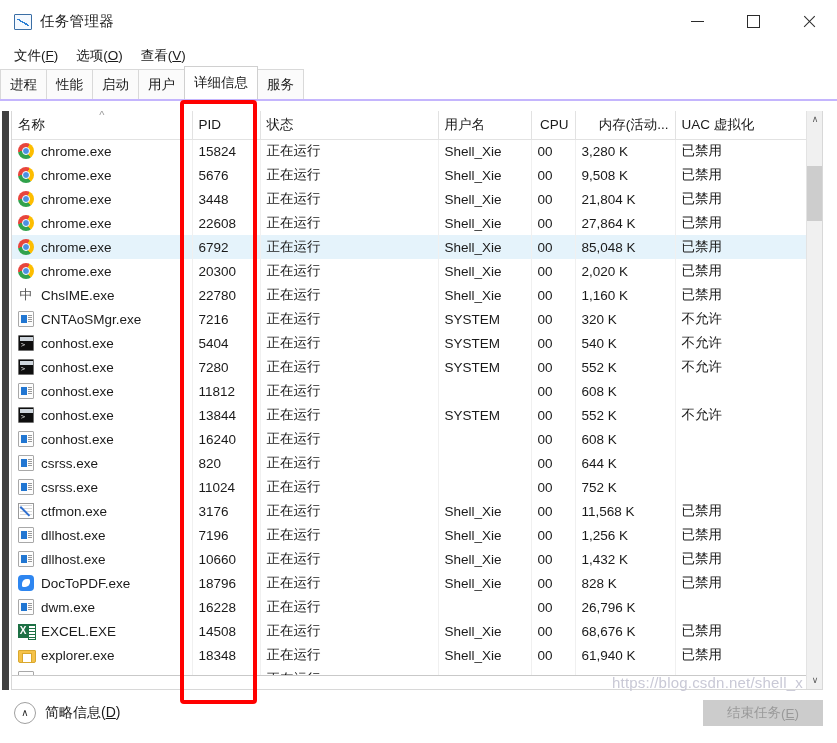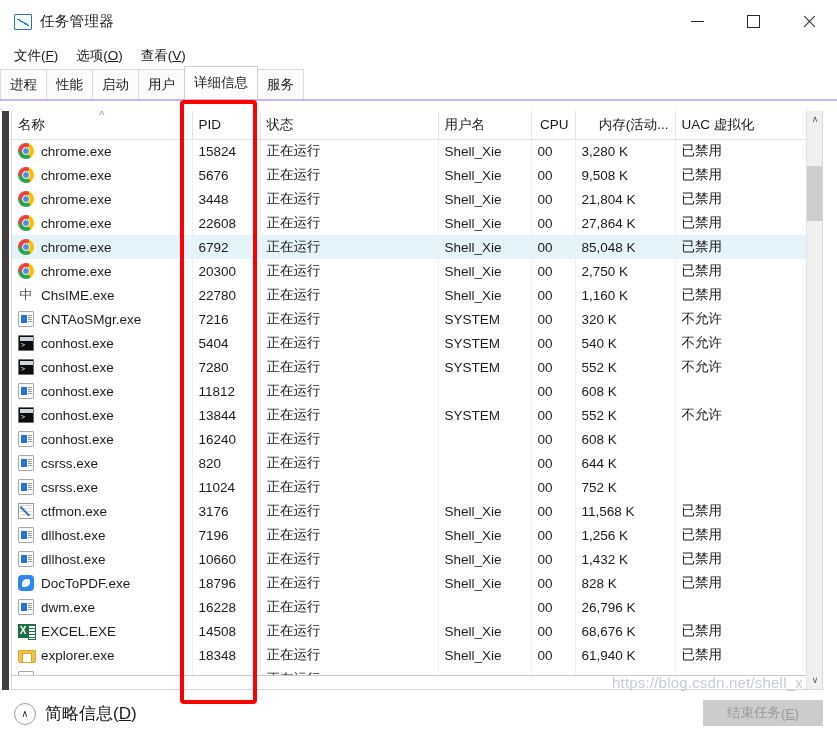--- a/index.html
+++ b/index.html
@@ -260,21 +260,21 @@
   }
   .fewer {
     position: absolute; left: 14px; top: 12px;
     display: flex; align-items: center; gap: 9px;
   }
   .chev-circle {
     width: 22px; height: 22px; border: 1px solid #a0a0a0; border-radius: 50%;
     display: flex; align-items: center; justify-content: center;
     color: #2b2b2b; font-size: 10px; line-height: 10px;
   }
-  .fewer-label { font-size: 17px; color: #1a1a1a; }
+  .fewer-label { font-size: 14px; color: #1a1a1a; }
   .fewer-label u { text-decoration: underline; }
 
   .endtask {
     position: absolute; right: 14px; top: 10px;
     min-width: 92px; height: 26px; padding: 0 23px;
     background: #cccccc; border: 1px solid #cccccc; color: #9a9a9a;
     font-size: 13.5px; display: flex; align-items: center; justify-content: center;
   }
   .endtask u { text-decoration: underline; }
 
@@ -444,21 +444,21 @@
             <td class="namecell">
               <div class="name-inner">
                 <span class="ico ico-chrome"></span>
                 <span class="pname">chrome.exe</span>
               </div>
             </td>
             <td>20300</td>
             <td>正在运行</td>
             <td>Shell_Xie</td>
             <td class="num">00</td>
-            <td class="num">2,750 K</td>
+            <td class="num">2,020 K</td>
             <td>已禁用</td>
           </tr>
           <tr>
             <td class="namecell">
               <div class="name-inner">
                 <span class="ico ico-ime"></span>
                 <span class="pname">ChsIME.exe</span>
               </div>
             </td>
             <td>22780</td>

